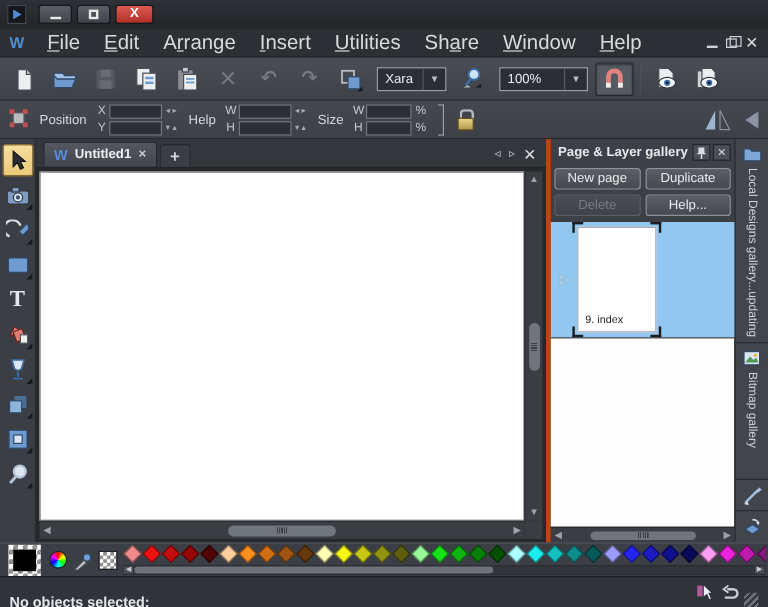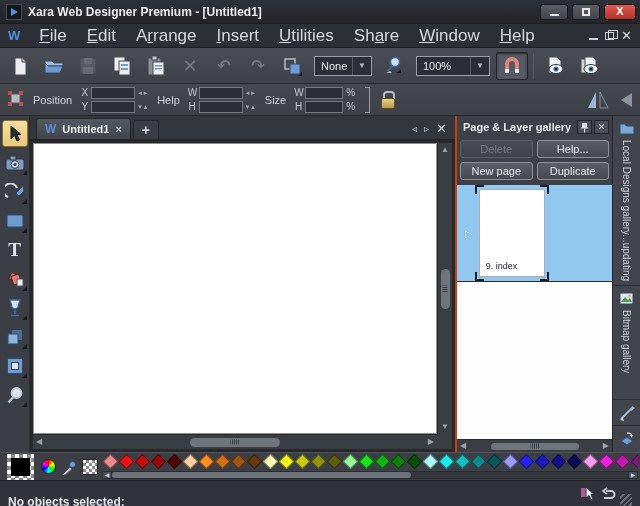--- a/index.html
+++ b/index.html
@@ -105,21 +105,21 @@
   .hscroll { background:#3a3d42; border-top:1px solid #2a2c30; display:flex; align-items:center; }
   .sb-arrow { color:#9ea2a8; font-size:8px; line-height:1; padding:3px; }
   .vthumb { width:9px; height:40px; background:#70747b; border-radius:5px; margin:auto; position:relative; }
   .hthumb { width:90px; height:9px; background:#70747b; border-radius:5px; margin:auto; position:relative; }
   .grip-v::after, .grip-h::after { content:""; position:absolute; left:50%; top:50%; transform:translate(-50%,-50%); }
   .grip-v::after { width:5px; height:7px; background:repeating-linear-gradient(#3a3d42 0 1px, transparent 1px 2px); }
   .grip-h::after { width:9px; height:5px; background:repeating-linear-gradient(90deg,#3a3d42 0 1px, transparent 1px 2px); }
   .corner { background:#3a3d42; }
 
   
-  .rightpanel { width:157px; background:#3d4046; border-left:2px solid #c2410c; display:flex; flex-direction:column; }
+  .rightpanel { width:157px; background:#3d4046; border-left:4px solid #c2410c; display:flex; flex-direction:column; }
   .rp-header { height:22px; display:flex; align-items:center; padding:0 3px 0 6px; }
   .rp-title { color:#e6e8ea; font-size:11px; font-weight:bold; flex:1; white-space:nowrap; }
   .rp-hbtn { width:15px; height:14px; border:1px solid #23252a; background:#4b4e55; display:flex; align-items:center;
     justify-content:center; margin-left:2px; }
   .rp-hbtn .x { color:#d8dbdf; font-size:9px; font-weight:bold; line-height:1; }
   .rp-btnrow { display:flex; gap:4px; padding:2px 3px; }
   .rp-btn { flex:1; height:18px; background:linear-gradient(#5a5d64,#46494f); border:1px solid #8e9198;
     border-radius:3px; color:#e8eaec; font-size:11px; display:flex; align-items:center; justify-content:center; }
   .rp-btn.disabled { color:#787c82; background:linear-gradient(#4a4d53,#3f4248); border-color:#5b5e64; }
   .rp-sel-row { height:96px; background:#92c7f0; margin-top:3px; display:flex; align-items:center; position:relative; }
@@ -175,21 +175,20 @@
     font-size:11px; display:flex; align-items:center; padding-left:5px; margin-right:8px; }
   .grip { width:12px; height:12px; background:repeating-linear-gradient(135deg,transparent 0 2px,#6a6e75 2px 4px); align-self:flex-end; }
 </style>
 </head>
 <body>
 
 <div class="window">
 
   <div class="titlebar">
     <div class="app-logo"></div>
-    <div class="title-text">Xara Web Designer Premium - [Untitled1]</div>
     <div class="winbtn">
         <div class="glyph-min"></div>
       </div>
     <div class="winbtn">
         <div class="glyph-max"></div>
       </div>
     <div class="winbtn close">
         <div class="glyph-x">X</div>
       </div>
   </div>
@@ -260,21 +259,21 @@
       <span class="uglyph">↷</span>
     </div>
     <div class="tbtn">
       <svg width="22" height="22" viewBox="0 0 22 22">
           <rect x="4" y="4" width="10" height="10" fill="none" stroke="#b8bbc0" stroke-width="1.5"></rect>
           <rect x="9" y="9" width="10" height="10" fill="#6f9bd0" stroke="#2f4a68"></rect>
           <path d="M16 20 l4 0 0 -4 z" fill="#15171a" transform="translate(1,1)"></path>
         </svg>
     </div>
     <div class="dropdown dd-linewidth">
-      <span>None</span>
+      <span>Xara</span>
       <span class="dd-arrow">▼</span>
     </div>
     <div class="tbtn">
       <svg width="22" height="22" viewBox="0 0 22 22">
           <circle cx="12" cy="7" r="4.5" fill="#cfe2f4" stroke="#3a6ea8" stroke-width="1.6"></circle>
           <line x1="9" y1="11" x2="5" y2="16" stroke="#3a6ea8" stroke-width="2"></line>
           <path d="M3 18 l6 0 -2 -2 z" fill="#b8bbc0"></path>
           <path d="M13 18 l5 0 0 -3 z" fill="#15171a"></path>
         </svg>
     </div>
@@ -480,26 +479,26 @@
           <svg width="9" height="11" viewBox="0 0 9 11">
               <path d="M2 1 h5 v4 l1.5 1.5 h-8 L2 5 Z" fill="#d8dbdf"></path>
               <rect x="4" y="6.5" width="1.2" height="4" fill="#d8dbdf"></rect>
             </svg>
         </div>
         <div class="rp-hbtn">
             <span class="x">✕</span>
           </div>
       </div>
       <div class="rp-btnrow">
+        <div class="rp-btn">New page</div>
+        <div class="rp-btn">Duplicate</div>
+      </div>
+      <div class="rp-btnrow">
         <div class="rp-btn disabled">Delete</div>
         <div class="rp-btn">Help...</div>
-      </div>
-      <div class="rp-btnrow">
-        <div class="rp-btn">New page</div>
-        <div class="rp-btn">Duplicate</div>
       </div>
       <div class="rp-sel-row">
         <span class="expander">▷</span>
         <div class="thumb">
           <div class="cb tl"></div>
           <div class="cb tr"></div>
           <div class="cb bl"></div>
           <div class="cb br"></div>
           <span class="thumb-label">9. index</span>
         </div>

